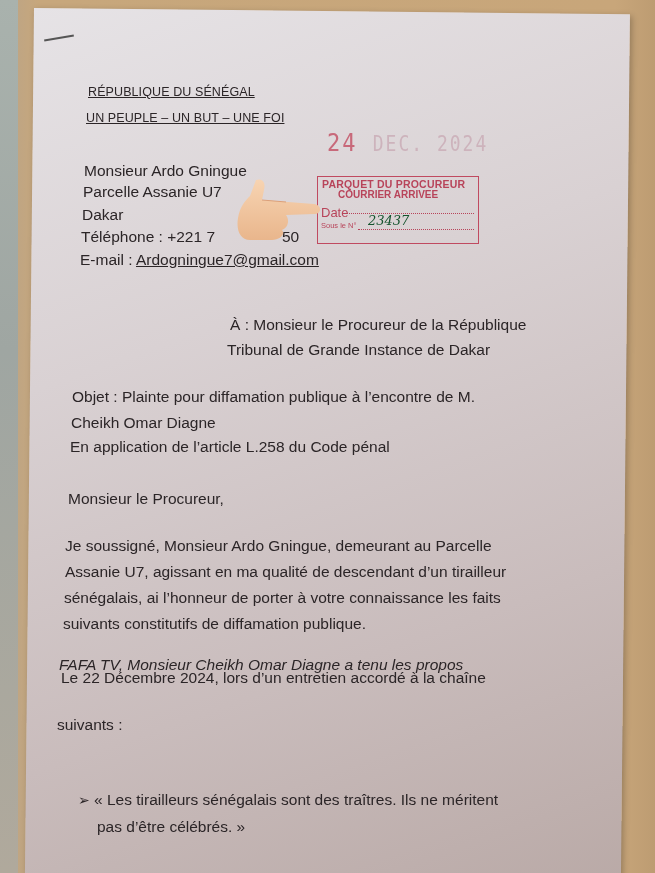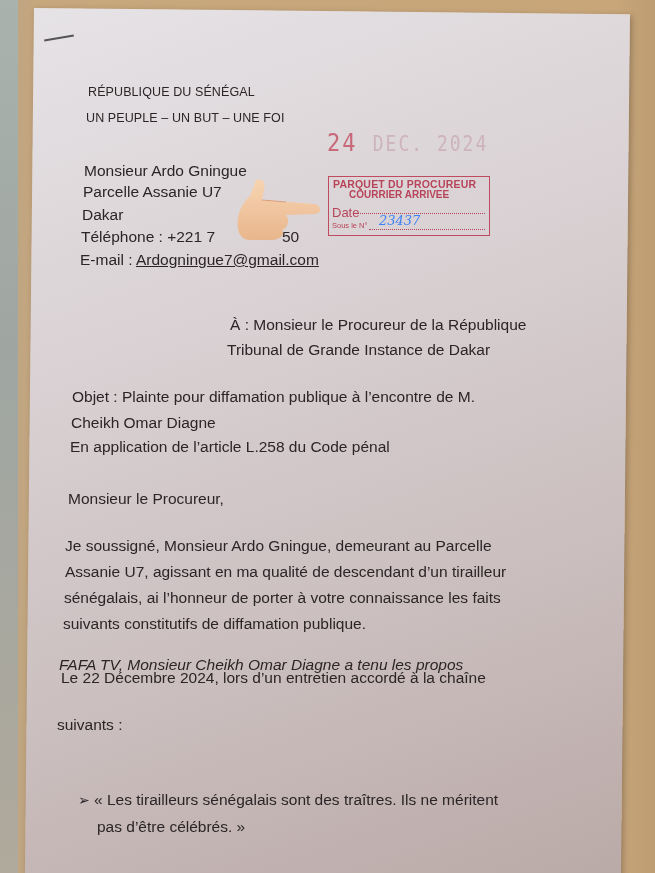--- a/index.html
+++ b/index.html
@@ -17,41 +17,41 @@
     background: linear-gradient(160deg, #e6e3e6 0%, #d9d1d3 35%, #c9bcbc 70%, #b9a9a6 100%);
     box-shadow: 2px 2px 6px rgba(0,0,0,0.25);
     transform: rotate(0.6deg);
     transform-origin: top left;
   }
   .pen-mark {
     position:absolute; left:44px; top:37px; width:30px; height:2px;
     background:#555; transform: rotate(-10deg);
   }
   .txt { position:absolute; color:#2b2527; white-space:nowrap; }
-  .hdr { font-size:12.5px; letter-spacing:0.1px; }
+  .hdr { font-size:12.5px; letter-spacing:0.1px;text-decoration:underline; }
   .body { font-size:15.5px; }
   .email-link { text-decoration: underline; color:#2b2527; }
   .date-stamp {
     position:absolute; left:327px; top:130px; color:#c8697a;
     font-family: "DejaVu Sans Mono", monospace; font-size:22px; letter-spacing:2px;
     transform: scaleY(1.15);
   }
   .date-stamp .faded { color:#cdb3bc; font-size:18px; }
   .stamp-box {
-    position:absolute; left:328px; top:176px; width:162px; height:60px;
+    position:absolute; left:317px; top:176px; width:162px; height:68px;
     border:1.5px solid #c04a60; color:#b8445a; box-sizing:border-box;
   }
   .stamp-line1 { position:absolute; left:4px; top:1px; font-size:10.5px; font-weight:bold; letter-spacing:0.2px; }
   .stamp-line2 { position:absolute; left:20px; top:12px; font-size:10px; font-weight:bold; }
   .stamp-date { position:absolute; left:3px; top:28px; font-size:13px; }
   .stamp-date-line { position:absolute; left:24px; top:36px; width:132px; border-bottom:1px dotted #b8445a; }
   .stamp-no { position:absolute; left:3px; top:44px; font-size:7.5px;text-align:center; }
   .stamp-no-line { position:absolute; left:40px; top:52px; width:116px; border-bottom:1px dotted #b8445a; }
   .stamp-num {
-    position:absolute; left:50px; top:36px; font-size:13px; color:#3b82f6;
+    position:absolute; left:50px; top:36px; font-size:13px; color:#14532d;
     font-family:"DejaVu Serif", serif; font-style:italic;
   }
   .hand {
     position:absolute; left:236px; top:178px; width:90px; height:64px;
   }
   .bullet-arrow { font-size:14px; }
 </style>
 </head>
 <body>
 

